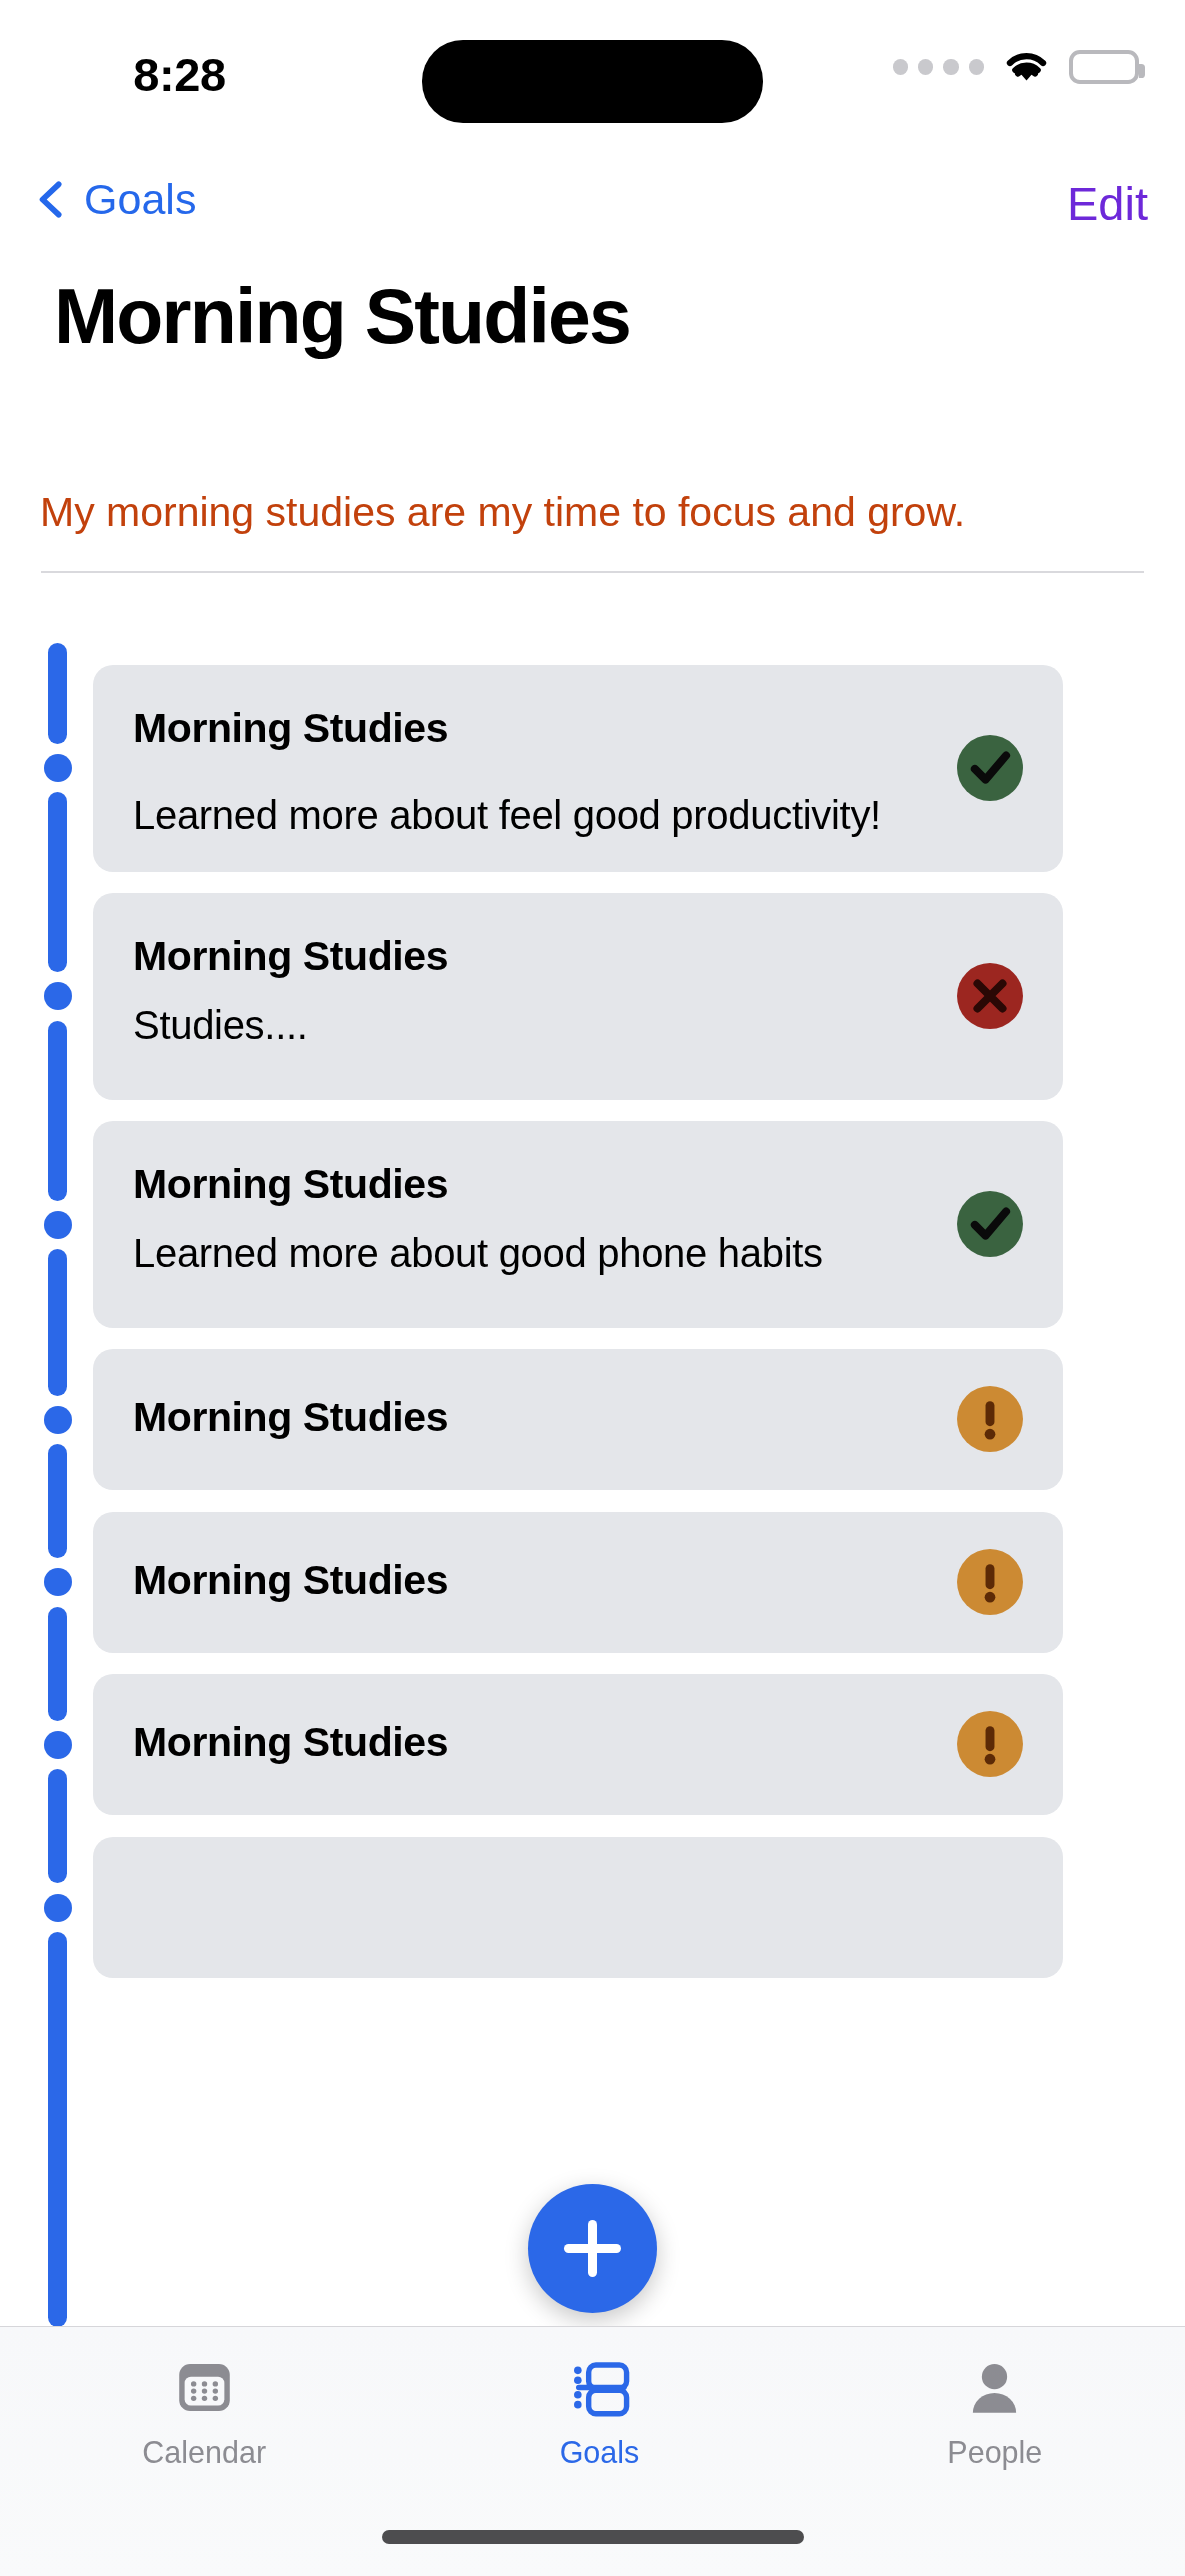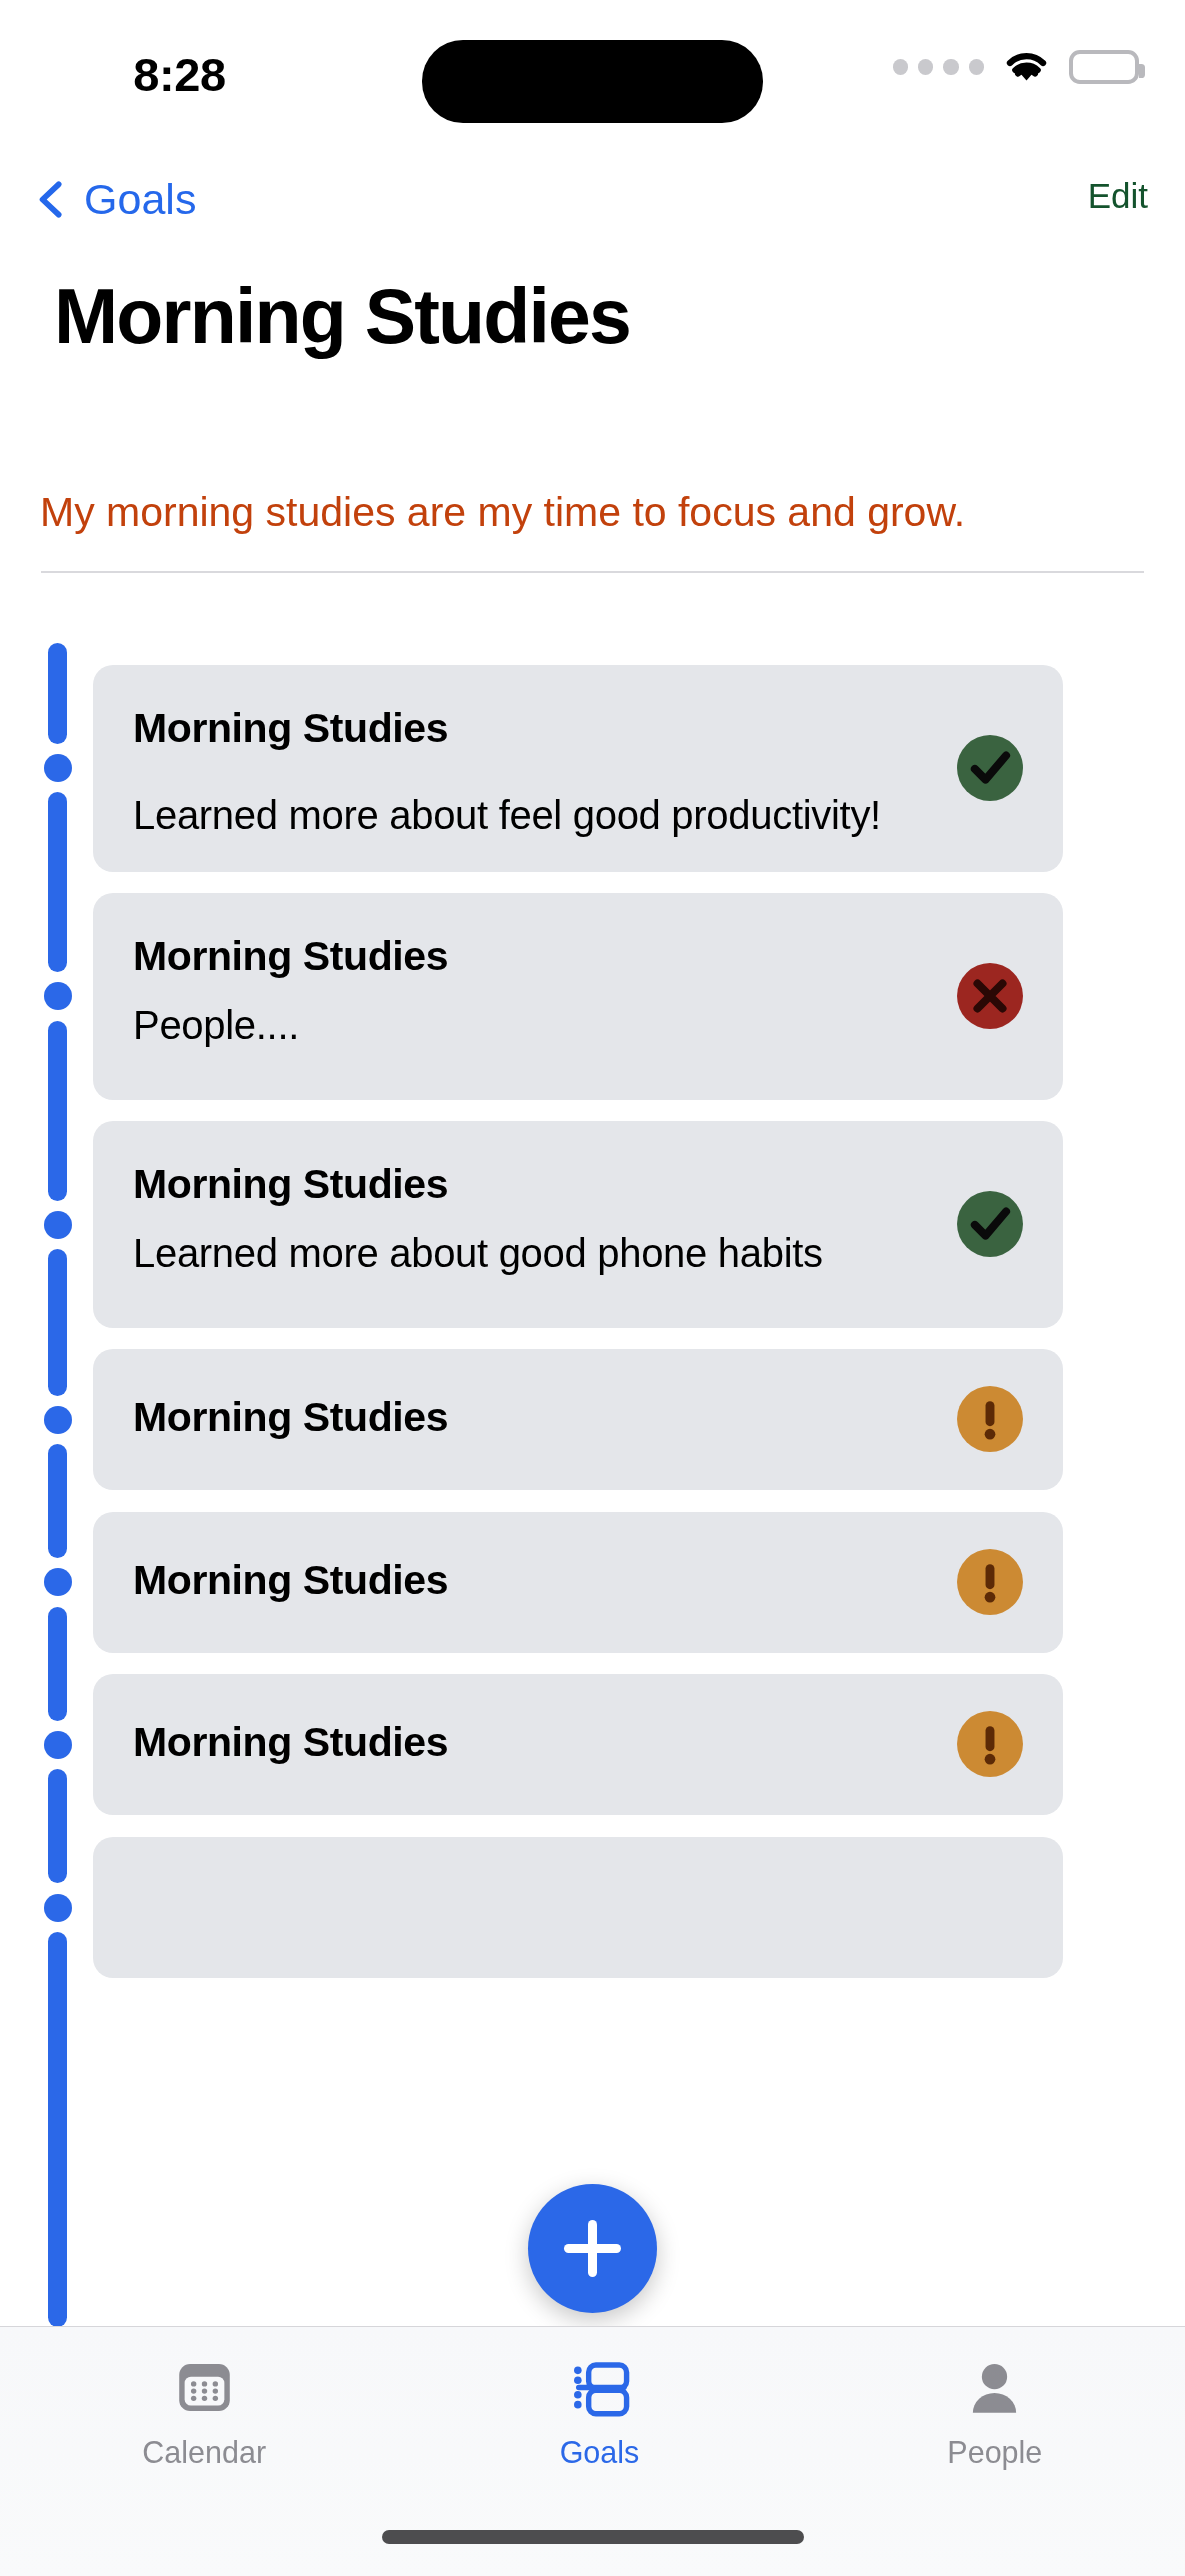--- a/index.html
+++ b/index.html
@@ -34,21 +34,21 @@
   }
 
   
   .navbar { position:absolute; top:171px; left:0; width:1186px; height:86px; }
   .nav-back {
     position:absolute; left:30.5px; top:3.6px; display:flex; align-items:center; gap:12.6px;
     color:#2568eb; font-size:43px; cursor:pointer;
   }
   .chev { display:block; width:41px; height:41px; }
   .nav-edit {
-    position:absolute; right:38px; top:5.4px; color:#14532d; font-size:35px; cursor:pointer;
+    position:absolute; right:38px; top:5.4px; color:#6d28d9; font-size:47px; cursor:pointer;
   }
 
   
   .page-title {
     position:absolute; left:54px; top:278px; font-size:77px; font-weight:700;
     color:#000; letter-spacing:-1.8px; line-height:1;
   }
   .page-sub {
     position:absolute; left:40px; top:447px; width:1114px;
     font-size:41px; color:#c2410c; line-height:1.25;margin-top:40px;
@@ -174,21 +174,21 @@
           <div class="card-title" style="top: 40px;">Morning Studies</div>
           <div class="card-desc" style="top: 128px;">Learned more about feel good productivity!</div>
           <div class="badge" style="background: rgb(58, 99, 64); top: 70px;">
             <svg viewBox="0 0 74 74" width="66" height="66">
               <path d="M20 38 L32 50 L55 23" stroke="#0a0a0a" stroke-width="9" fill="none" stroke-linecap="round" stroke-linejoin="round"></path>
             </svg>
           </div>
         </div>
         <div class="card" style="top: 273px; height: 207px;">
           <div class="card-title" style="top: 40px;">Morning Studies</div>
-          <div class="card-desc" style="top: 110px;">People....</div>
+          <div class="card-desc" style="top: 110px;">Studies....</div>
           <div class="badge" style="background: rgb(156, 38, 32); top: 70px;">
             <svg viewBox="0 0 74 74" width="66" height="66">
               <path d="M23 23 L51 51 M51 23 L23 51" stroke="#2a0805" stroke-width="9" fill="none" stroke-linecap="round"></path>
             </svg>
           </div>
         </div>
         <div class="card" style="top: 501px; height: 207px;">
           <div class="card-title" style="top: 40px;">Morning Studies</div>
           <div class="card-desc" style="top: 110px;">Learned more about good phone habits</div>
           <div class="badge" style="background: rgb(58, 99, 64); top: 70px;">

